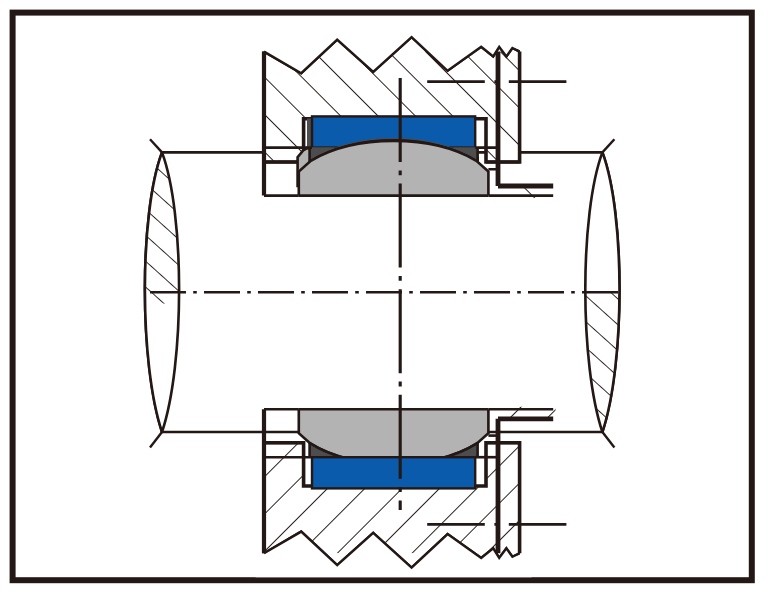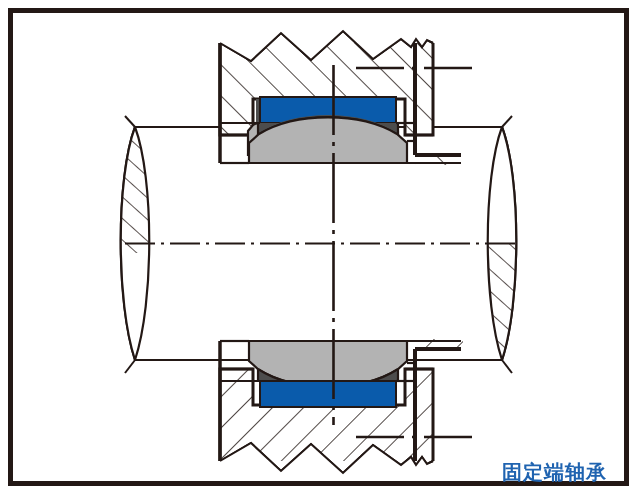--- a/index.html
+++ b/index.html
@@ -304,16 +304,15 @@
         <clipPath id="clipFL">
           <rect x="402" y="326" width="48" height="10"></rect>
         </clipPath>
         <g clip-path="url(#clipFL)">
           <rect x="398" y="322" width="60" height="20" fill="url(#hatchA)"></rect>
         </g>
       </g>
 
     </svg>
 
-    <div id="caption">固定端轴承</div>
 
   </div>
 </div>
 
 </body></html>

